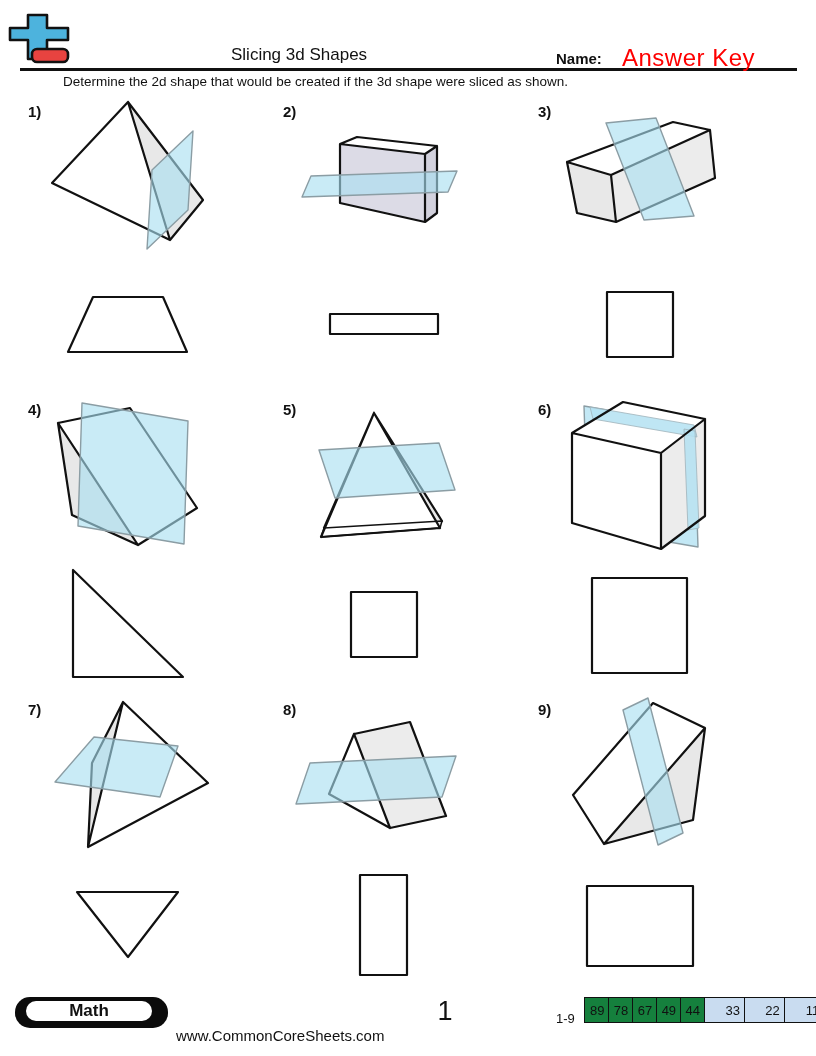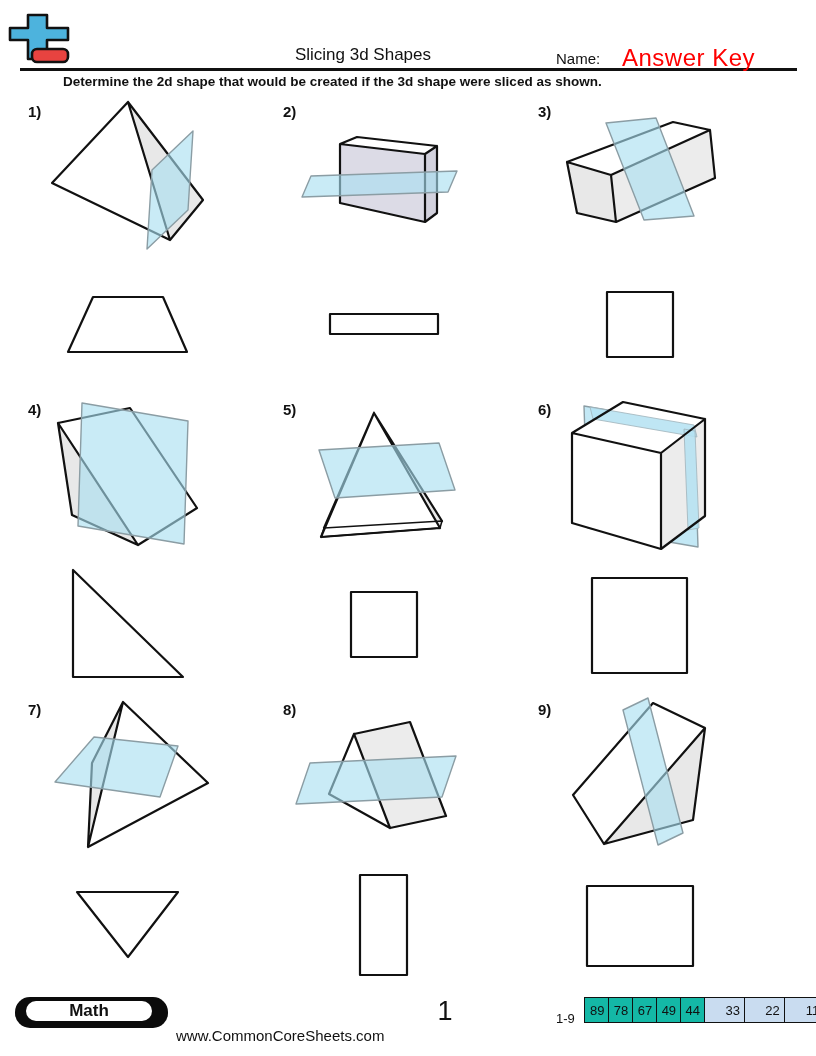--- a/index.html
+++ b/index.html
@@ -2,25 +2,25 @@
 <html><head>
 <meta charset="utf-8">
 <style>
   html,body{margin:0;padding:0;}
   body{
     width:816px;height:1056px;position:relative;background:#ffffff;
     font-family:"Liberation Sans", sans-serif;color:#111;overflow:hidden;
   }
   .abs{position:absolute;}
   
-  .title{top:45px;left:231px;width:200px;text-align:right;font-size:17px;font-weight:400;}
-  .name-label{top:50px;left:556px;font-size:15px;}
+  .title{top:45px;left:231px;width:200px;text-align:left;font-size:17px;font-weight:400;}
+  .name-label{top:50px;left:556px;font-size:15px;font-weight:bold;}
   .answer-key{top:44px;left:622px;font-size:24px;font-weight:normal;color:#fe0000;letter-spacing:.5px;}
   .header-rule{top:68px;left:20px;width:777px;height:3px;background:#111;}
-  .instruction{top:74px;left:20px;font-size:13.5px;font-weight:bold;padding-left:43px;}
+  .instruction{top:74px;left:20px;font-size:13.5px;font-weight:normal;padding-left:43px;}
   
   .pnum{font-size:15px;font-weight:bold;}
   svg{position:absolute;overflow:visible;}
   .face-white{fill:#ffffff;}
   .face-gray{fill:#e8e8e8;}
   .face-gray2{fill:#ececec;}
   .face-lav{fill:#dcdbe6;}
   .face-lav2{fill:#d2d1dd;}
   .plane{fill:#a8def0;fill-opacity:.62;stroke:#8b9da4;stroke-width:1.4;stroke-linejoin:round;}
   .plane-solid{fill:#c3e8f5;stroke:#8b9da4;stroke-width:1.4;stroke-linejoin:round;}
@@ -30,21 +30,21 @@
   .answer{fill:#ffffff;stroke:#111;stroke-width:2.2;stroke-linejoin:round;}
   
   .footer-pill{top:997px;left:15px;width:153px;height:31px;background:#0b0b0b;border-radius:15px;}
   .footer-oval{top:1001px;left:26px;width:126px;height:20px;background:#fff;border-radius:12px;
     display:flex;align-items:center;justify-content:center;font-size:17px;font-weight:bold;color:#111;}
   .website{top:1013px;left:176px;font-size:15px;margin-top:14px;}
   .page-num{top:996px;left:425px;width:40px;text-align:center;font-size:27px;}
   .score-label{top:1003px;left:556px;font-size:13px;margin-top:8px;}
   .score-row{top:997px;left:586px;display:flex;}
   .score-cell{width:23.5px;height:24px;border:1.6px solid #111;margin-left:-1.6px;
-    display:flex;align-items:center;justify-content:center;font-size:13px;background:#14b8a6;}
+    display:flex;align-items:center;justify-content:center;font-size:13px;background:#15803d;}
   .score-cell.hl{background:#c9dcf0;padding-left:16px;}
 </style>
 </head>
 <body>
 
 <div class="abs header-rule"></div>
 
 <svg class="abs" style="left:10px;top:12px;" width="70" height="62" viewBox="0 0 70 62">
   <polygon points="18,3 37,3 37,16 58,16 58,28 37,28 37,47 18,47 18,28 0,28 0,16 18,16" fill="#4db3dd" stroke="#111" stroke-width="2.6" stroke-linejoin="round"></polygon>
   <rect x="22" y="37" width="36" height="13" rx="5" fill="#e84340" stroke="#111" stroke-width="2.6"></rect>

